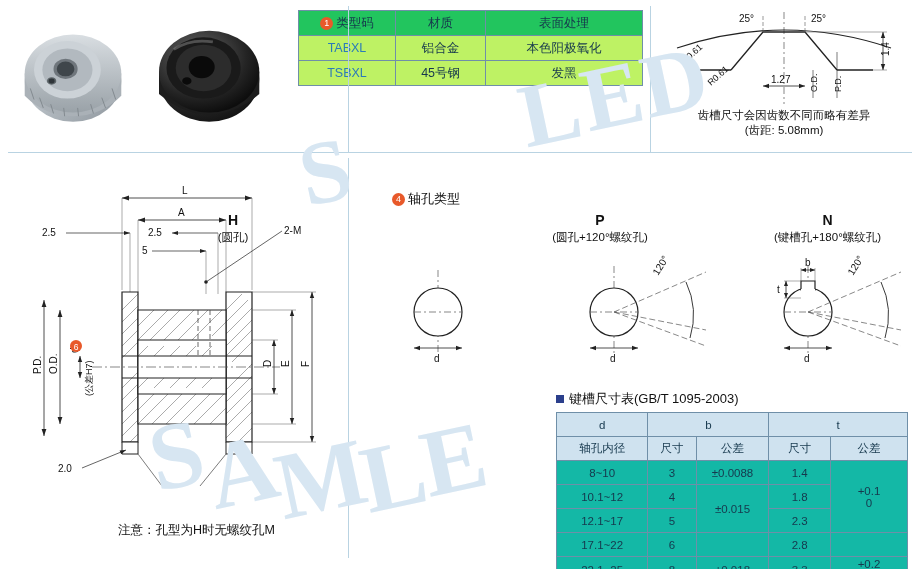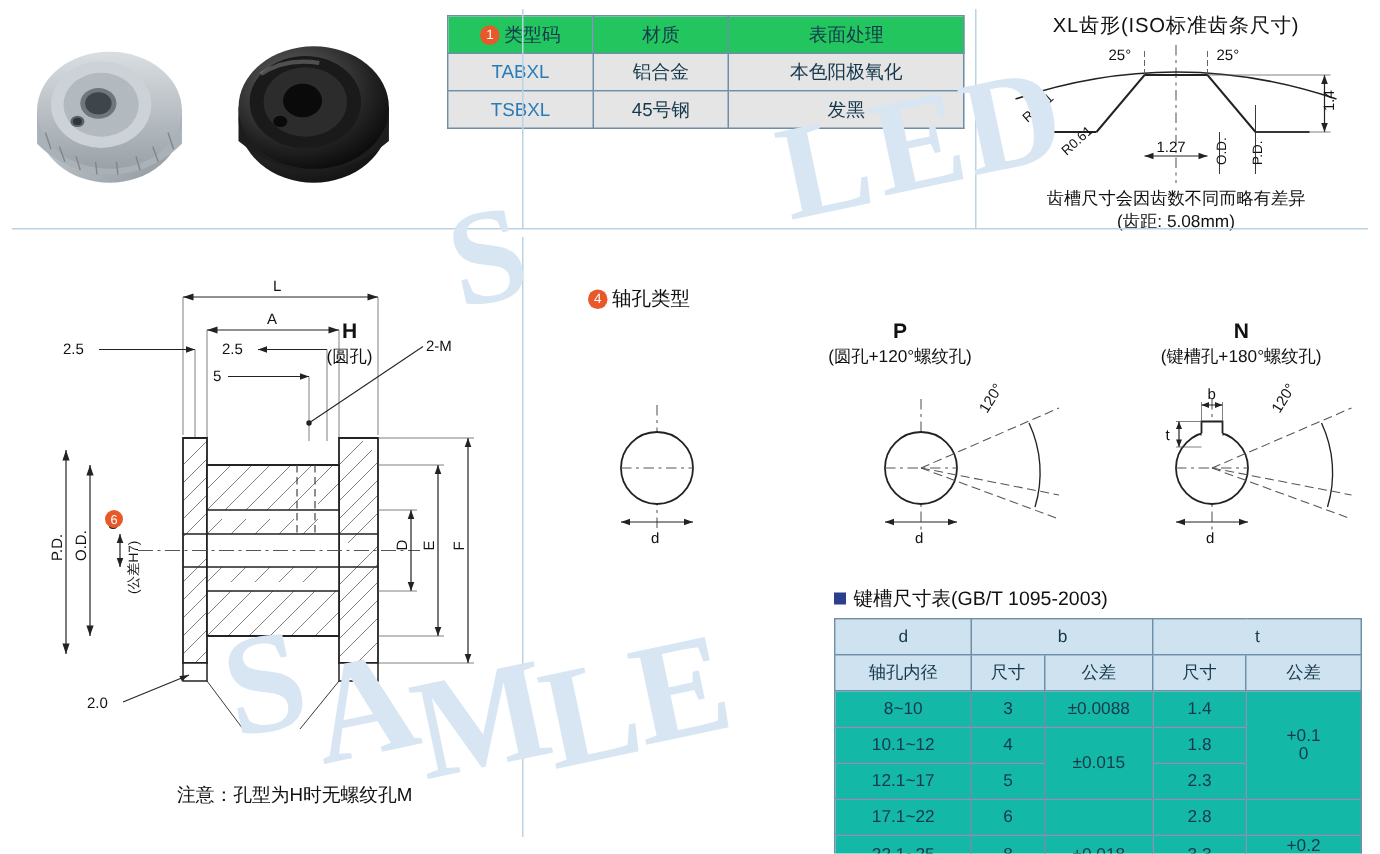--- a/index.html
+++ b/index.html
@@ -24,21 +24,21 @@
   .photo-wrap{position:absolute;left:8px;top:8px;width:280px;height:135px;}
   .photo{position:absolute;top:6px;width:130px;height:120px;}
 
   
   .toptable{position:absolute;left:298px;top:10px;width:345px;border-collapse:collapse;}
   .toptable th,.toptable td{
     border:1px solid #6f8fa8;font-size:12.5px;text-align:center;height:22px;
     font-family:"Liberation Sans", sans-serif;
   }
   .toptable th{background:#22c55e;font-weight:normal;color:#16384d;}
-  .toptable td{background:#e5e5e5;color:#16384d;}
+  .toptable td{background:#bef264;color:#16384d;}
   .toptable td.code{color:#2b7bb9;}
   .numdot{
     display:inline-block;width:13px;height:13px;border-radius:50%;
     background:#e8592a;color:#fff;font-size:9px;line-height:13px;text-align:center;
     margin-right:3px;vertical-align:1px;
   }
 
   
   .xlblock{position:absolute;left:655px;top:8px;width:258px;height:150px;}
   .xltitle{font-size:13.5px;text-align:center;color:#111;letter-spacing:.5px;}
@@ -171,21 +171,20 @@
       </tr>
       <tr>
         <td class="code">TSBXL</td>
         <td>45号钢</td>
         <td>发黑</td>
       </tr>
     </tbody>
   </table>
 
   <div class="xlblock">
-    <div class="xltitle">XL齿形(ISO标准齿条尺寸)</div>
     <svg width="258" height="100" viewBox="0 0 258 100">
 
       <line x1="129" y1="4" x2="129" y2="96" stroke="#555" stroke-width=".7" stroke-dasharray="7,3,2,3"></line>
 
       <path d="M22 40 Q129 4 236 40" stroke="#222" stroke-width="1.1" fill="none"></path>
 
       <path d="M76 62 L108 24 L150 24 L182 62" stroke="#222" stroke-width="1.3" fill="none"></path>
 
       <path d="M40 62 L76 62" stroke="#222" stroke-width="1.3" fill="none"></path>
       <path d="M182 62 L218 62" stroke="#222" stroke-width="1.3" fill="none"></path>

